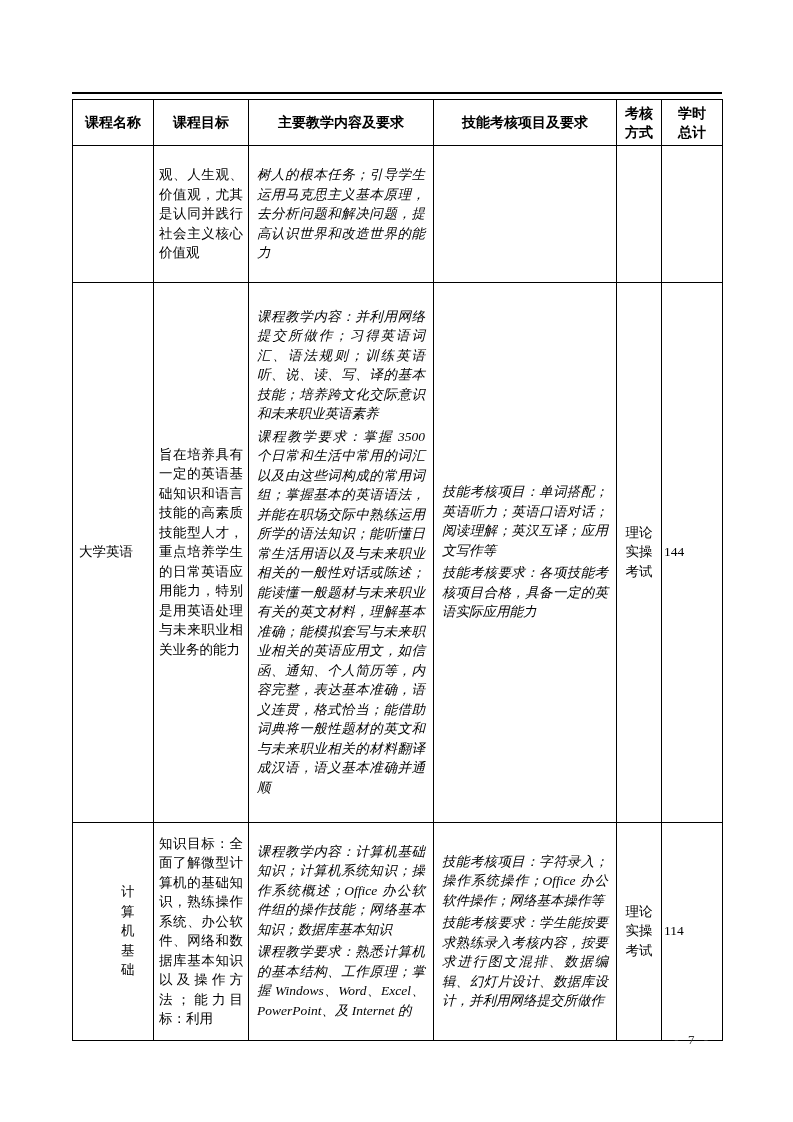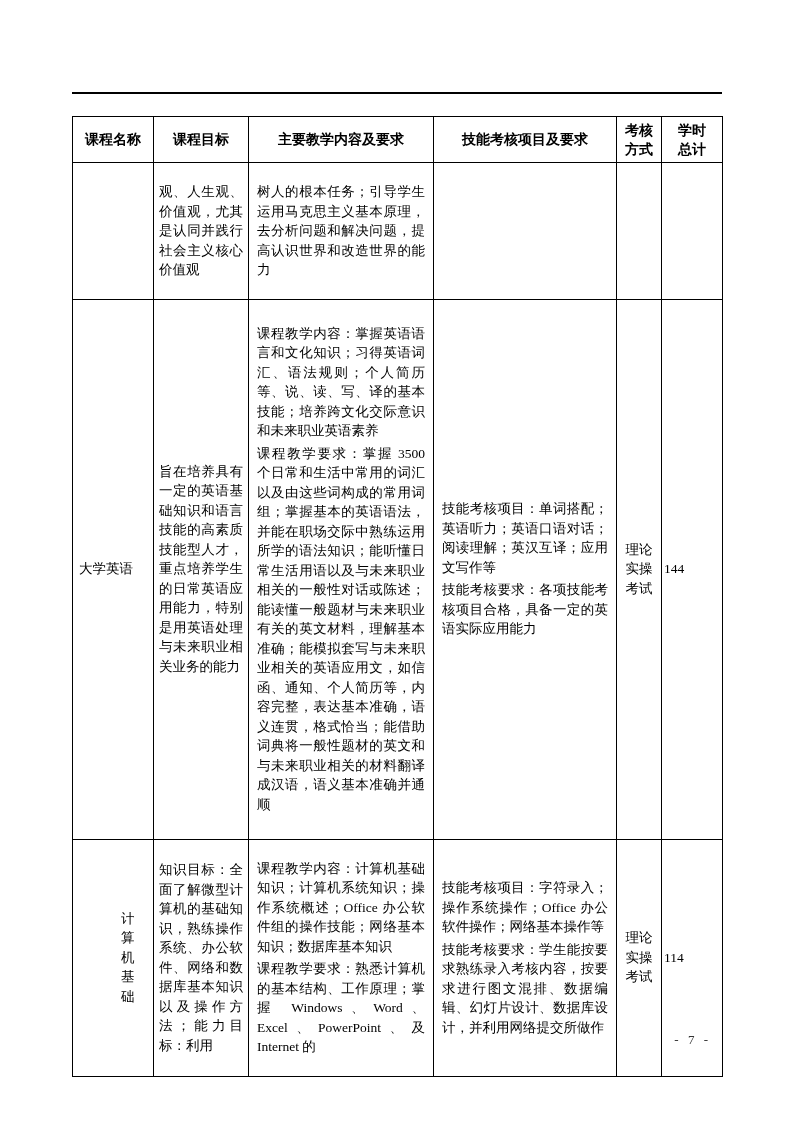--- a/index.html
+++ b/index.html
@@ -32,21 +32,21 @@
   .header-rule {
     position: absolute;
     top: 92px;
     left: 72px;
     width: 650px;
     height: 2px;
     background: #000;
   }
   table.course-table {
     position: absolute;
-    top: 116px;
+    top: 99px;
     left: 72px;
     width: 650px;
     border-collapse: collapse;
     table-layout: fixed;
   }
   .course-table th, .course-table td {
     border: 1px solid #000;
     box-sizing: border-box;
     font-size: 13.5px;
     line-height: 19.5px;
@@ -67,20 +67,21 @@
     padding: 2px 6px;
   }
   td.cell-objective {
     text-align: justify;
     padding: 2px 5px;
     font-family: Liberation Serif, serif;
   }
   td.cell-content, td.cell-assessment {
     text-align: justify;
     padding: 19px 8px;
+    font-style: italic;
   }
   td.cell-method {
     text-align: center;
     white-space: pre-line;
     padding: 2px 2px;
   }
   td.cell-hours {
     text-align: left;
     padding: 2px 2px;
   }
@@ -137,21 +138,21 @@
           <div class="para"></div>
         </td>
         <td class="cell-method"></td>
         <td class="cell-hours"></td>
       </tr>
 
       <tr class="row-eng">
         <td class="cell-course">大学英语</td>
         <td class="cell-objective">旨在培养具有一定的英语基础知识和语言技能的高素质技能型人才，重点培养学生的日常英语应用能力，特别是用英语处理与未来职业相关业务的能力</td>
         <td class="cell-content">
-          <div class="para">课程教学内容：掌握英语语言和文化知识；习得英语词汇、语法规则；个人简历等、说、读、写、译的基本技能；培养跨文化交际意识和未来职业英语素养</div>
+          <div class="para">课程教学内容：并利用网络提交所做作；习得英语词汇、语法规则；训练英语听、说、读、写、译的基本技能；培养跨文化交际意识和未来职业英语素养</div>
           <div class="para">课程教学要求：掌握 3500 个日常和生活中常用的词汇以及由这些词构成的常用词组；掌握基本的英语语法，并能在职场交际中熟练运用所学的语法知识；能听懂日常生活用语以及与未来职业相关的一般性对话或陈述；能读懂一般题材与未来职业有关的英文材料，理解基本准确；能模拟套写与未来职业相关的英语应用文，如信函、通知、个人简历等，内容完整，表达基本准确，语义连贯，格式恰当；能借助词典将一般性题材的英文和与未来职业相关的材料翻译成汉语，语义基本准确并通顺</div>
         </td>
         <td class="cell-assessment">
           <div class="para">技能考核项目：单词搭配；英语听力；英语口语对话；阅读理解；英汉互译；应用文写作等</div>
           <div class="para">技能考核要求：各项技能考核项目合格，具备一定的英语实际应用能力</div>
         </td>
         <td class="cell-method">理论
 实操
 考试</td>
         <td class="cell-hours">144</td>

